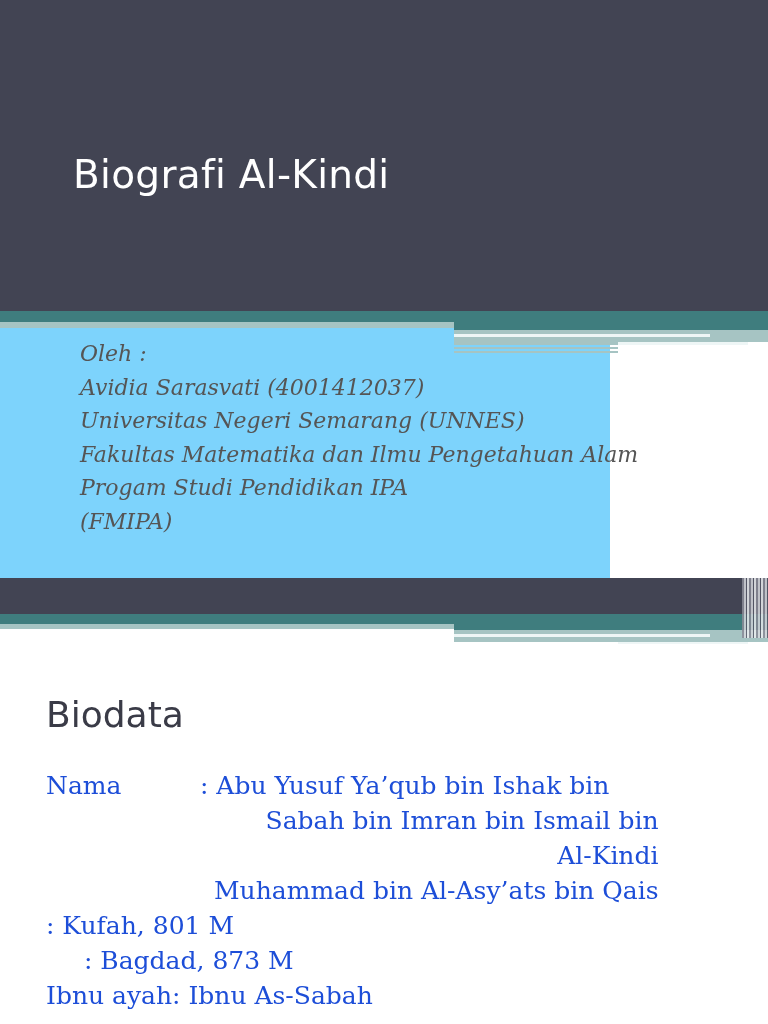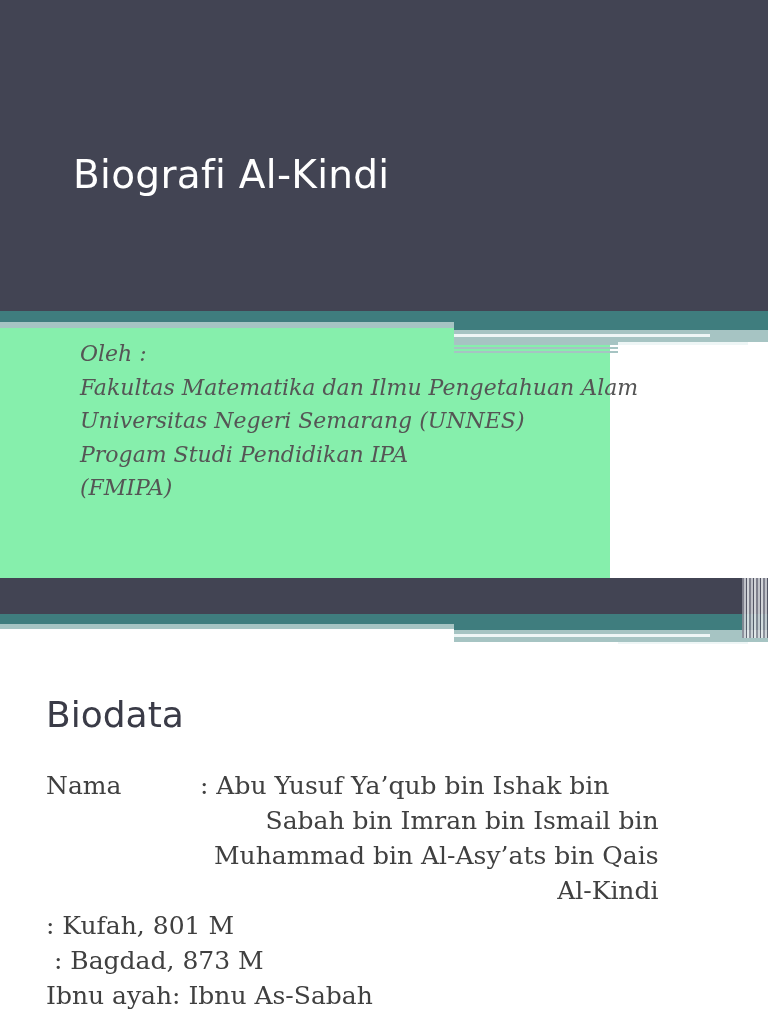--- a/index.html
+++ b/index.html
@@ -1,38 +1,38 @@
 <!DOCTYPE html>
 <html><head>
   <meta charset="utf-8">
   <style>
     html, body { margin: 0; padding: 0; }
     body { width: 768px; height: 1024px; overflow: hidden; background: #ffffff; position: relative; }
 
     
-    .slide1 { position: absolute; left: 0; top: 0; width: 610px; height: 578px; background: #86efac; }
+    .slide1 { position: absolute; left: 0; top: 0; width: 610px; height: 578px; background: #7dd3fc; }
     .s1-top { position: absolute; left: 0; top: 0; width: 768px; height: 311px; background: #424453; }
     .s1-title { position: absolute; left: 73px; top: 152px; font-family: "DejaVu Sans", sans-serif; font-size: 39px; color: #ffffff; letter-spacing: 0.3px; white-space: nowrap; }
 
     .band { position: absolute; left: 0; width: 768px; }
     .teal { position: absolute; height: 11px; background: #3f7d7e; }
     .lightbar { position: absolute; background: #a6c4c3; }
     .whiteline { position: absolute; background: #eef6f6; }
 
     .s1-body { position: absolute; left: 80px; top: 337px; font-family: "DejaVu Serif", serif; font-size: 22px; line-height: 33.5px; color: #555555; font-style: italic; }
     .s1-body div { white-space: nowrap; }
 
     
     .divider-top { position: absolute; left: 0; top: 578px; width: 768px; height: 36px; background: #424453; }
     .stripes { position: absolute; left: 742px; top: 578px; width: 26px; height: 60px;
       background: repeating-linear-gradient(90deg, #8a8b97 0 2px, #d6d8dd 2px 4px, #555766 4px 5px, #eceef0 5px 7px); opacity: 0.85; }
 
     
     .s2-title { position: absolute; left: 46px; top: 694px; font-family: "DejaVu Sans", sans-serif; font-size: 36px; color: #3a3b47; white-space: nowrap; text-align: center; }
-    .s2-body { position: absolute; left: 46px; top: 768px; font-family: "DejaVu Serif", serif; font-size: 25px; line-height: 35px; color: #404040; }
+    .s2-body { position: absolute; left: 46px; top: 768px; font-family: "DejaVu Serif", serif; font-size: 25px; line-height: 35px; color: #1d4ed8; }
     .row { display: flex; white-space: nowrap; }
     .lbl { display: inline-block; }
     .lbl.w { width: 154px; }
     .val { display: inline-block; }
     .indent { padding-left: 168px; white-space: nowrap; text-align: right; }
   </style>
 </head>
 <body>
 
 <div class="slide1">
@@ -47,22 +47,23 @@
     <div class="lightbar" style="left:454px;top:19px;width:314px;height:12px;"></div>
     <div class="whiteline" style="left:454px;top:23px;width:256px;height:3px;"></div>
     <div class="whiteline" style="left:618px;top:31px;width:130px;height:3px;"></div>
     <div class="lightbar" style="left:454px;top:31px;width:164px;height:3px;"></div>
     <div class="lightbar" style="left:454px;top:36px;width:164px;height:2px;"></div>
     <div class="lightbar" style="left:454px;top:40px;width:164px;height:2px;"></div>
   </div>
 
   <div class="s1-body">
     <div>Oleh :</div>
+    <div>Avidia Sarasvati  (4001412037)</div>
+    <div>Universitas Negeri Semarang (UNNES)</div>
     <div>Fakultas Matematika dan Ilmu Pengetahuan Alam</div>
-    <div>Universitas Negeri Semarang (UNNES)</div>
     <div>Progam Studi Pendidikan IPA</div>
     <div>(FMIPA)</div>
   </div>
 </div>
 
 <div class="divider-top"></div>
 <div class="band" style="top:614px;height:30px;">
   <div class="teal" style="left:0;top:0;width:768px;height:10px;"></div>
   <div class="teal" style="left:454px;top:10px;width:314px;height:6px;"></div>
   <div class="lightbar" style="left:0;top:10px;width:454px;height:5px;"></div>
@@ -73,26 +74,26 @@
 <div class="stripes"></div>
 
 <div class="s2-title">Biodata</div>
 
 <div class="s2-body">
   <div class="row">
     <span class="lbl w">Nama</span>
     <span class="val">: Abu Yusuf Ya’qub bin Ishak bin</span>
   </div>
   <div class="indent">Sabah bin Imran bin Ismail bin</div>
+  <div class="indent">Al-Kindi</div>
   <div class="indent">Muhammad bin Al-Asy’ats bin Qais</div>
-  <div class="indent">Al-Kindi</div>
 
   <div class="row">
     <span class="val">: Kufah, 801 M</span>
   </div>
   <div class="row">
-    <span class="val" style="white-space:pre;"> : Bagdad, 873 M</span>
+    <span class="val" style="white-space:pre;margin-left:30px;"> : Bagdad, 873 M</span>
   </div>
   <div class="row">
     <span class="lbl">Ibnu ayah</span>
     <span class="val">: Ibnu As-Sabah</span>
   </div>
 </div>
 
 </body></html>

